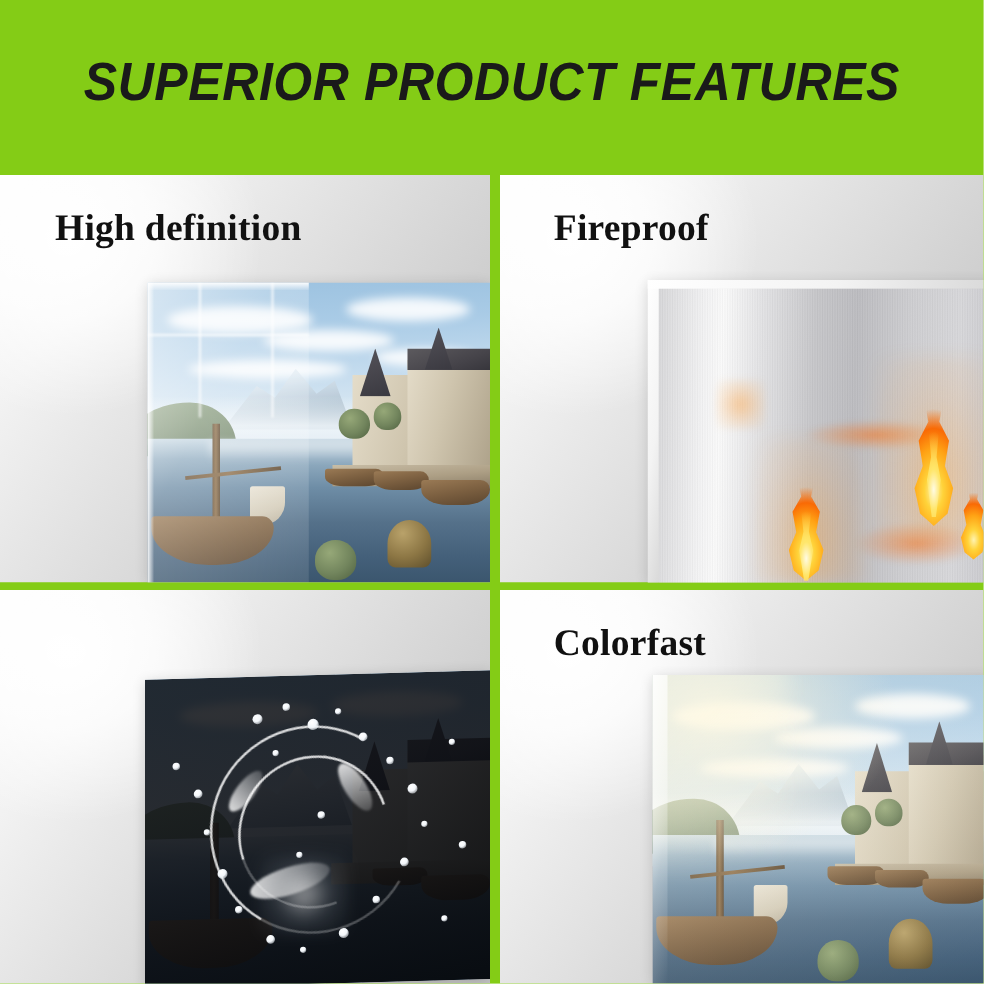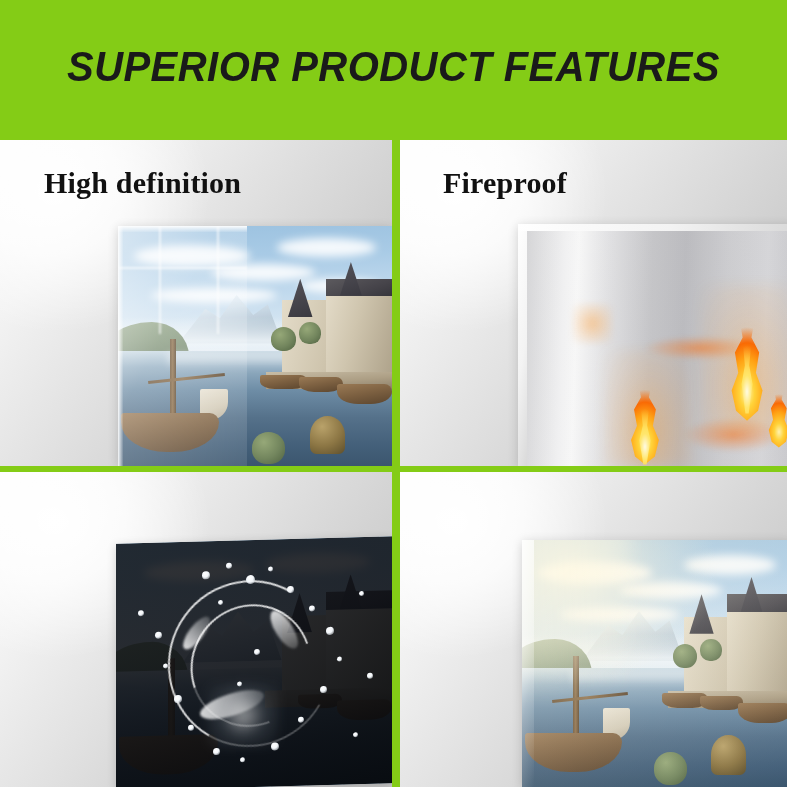--- a/index.html
+++ b/index.html
@@ -455,14 +455,15 @@
       </div>
 
       <div class="sun-wash"></div>
       <div class="sun-ray" style="left:-6%; top:-10%; width:46%; height:70%;"></div>
       <div class="panel-left-glow" style="left:0; top:0; width:12px; height:100%;"></div>
     </div>
   </div>
 
   <div class="quad-label" style="left:443px; top:166px;">Fireproof</div>
   <div class="quad-label" style="left:44px;  top:166px;">High definition</div>
+  <div class="quad-label" style="left:443px; top:498px;">Colorfast</div>
 
 </div>
 
 </body></html>

